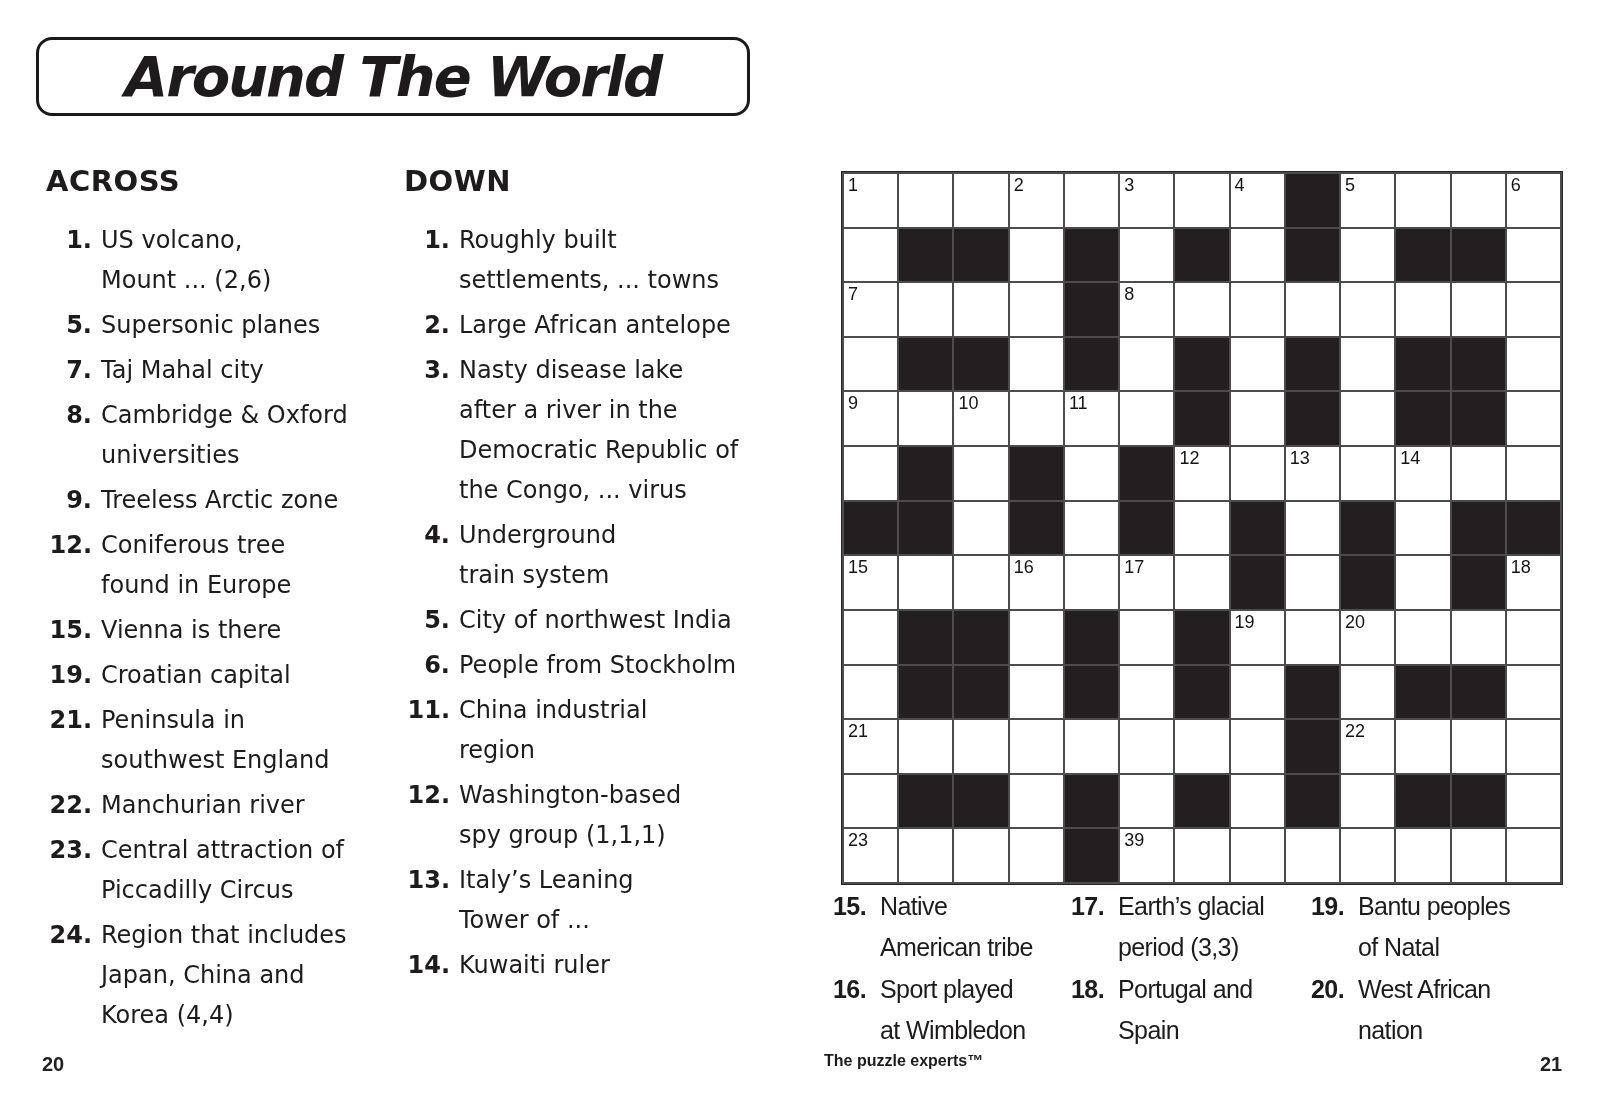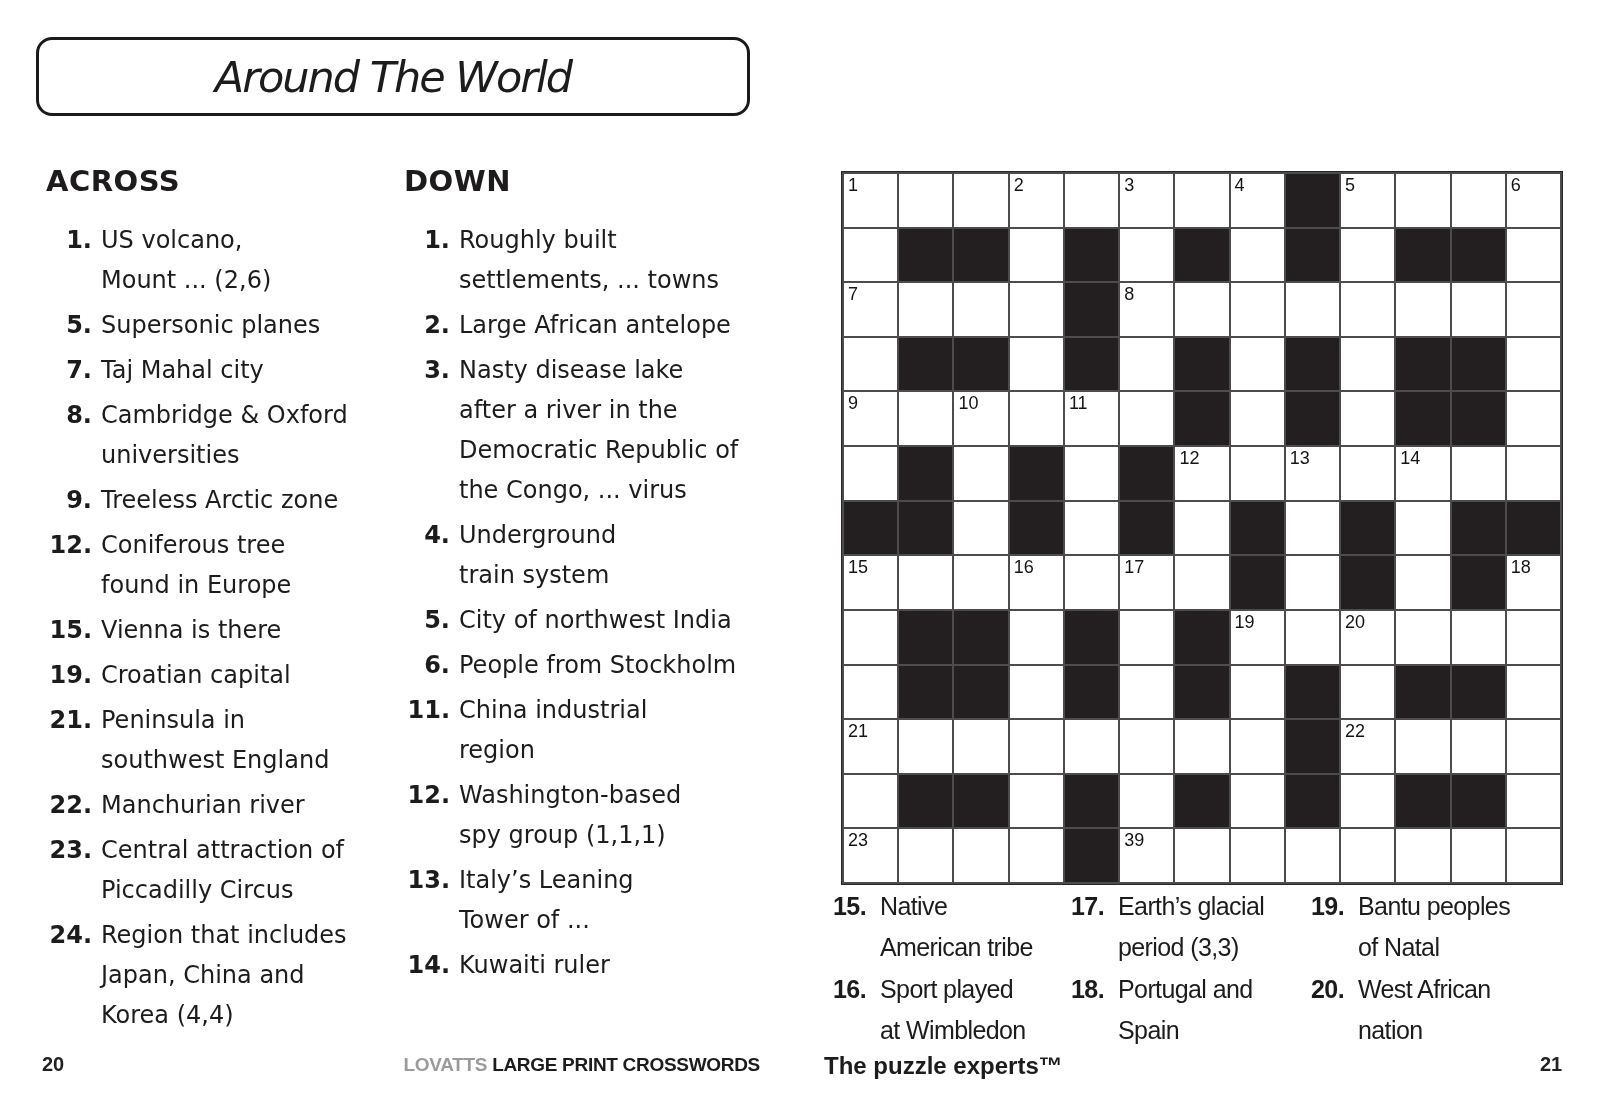--- a/index.html
+++ b/index.html
@@ -3,22 +3,22 @@
 <meta charset="utf-8">
 <style>
   html,body{margin:0;padding:0;background:#ffffff;}
   .page{position:relative;width:1600px;height:1100px;background:#ffffff;overflow:hidden;
         font-family:"DejaVu Sans",sans-serif;color:#1d1b1c;}
 
   
   .title-box{position:absolute;left:36px;top:37px;width:708px;height:73px;
              border:3px solid #1a1a1a;border-radius:16px;background:#fff;
              display:flex;align-items:center;justify-content:center;}
-  .title-text{font-family:"DejaVu Sans",sans-serif;font-weight:normal;font-style:italic;
-              font-size:43px;letter-spacing:-2px;white-space:nowrap;}
+  .title-text{font-family:"DejaVu Sans",sans-serif;font-weight:bold;font-style:italic;
+              font-size:56px;letter-spacing:-2px;white-space:nowrap;}
 
   
   .clue-col{position:absolute;top:164px;}
   #across-col{left:44px;width:350px;}
   #down-col{left:402px;width:400px;}
   .clue-heading{font-size:29px;font-weight:bold;margin:0 0 0 2px;letter-spacing:.5px;}
   .clue-list{margin-top:22px;}
   .clue{display:flex;align-items:flex-start;margin-top:5px;font-size:24px;line-height:40px;}
   .clue .num{flex:none;width:48px;text-align:right;font-weight:bold;}
   .clue .txt{margin-left:9px;}
@@ -45,21 +45,21 @@
   
   .pageno{position:absolute;font-family:"Liberation Sans",sans-serif;font-weight:600;
           font-size:20px;color:#222;}
   #pg-left{left:42px;top:1053px;}
   #pg-right{left:1540px;top:1053px;}
   .brandline{position:absolute;left:360px;width:400px;top:1054px;text-align:right;
              font-family:"Liberation Sans",sans-serif;font-size:19px;letter-spacing:-.3px;white-space:nowrap;}
   .brand-gray{color:#9b9b9b;font-weight:700;}
   .brand-bold{color:#1d1b1c;font-weight:700;}
   .tagline{position:absolute;left:824px;top:1052px;font-family:"Liberation Sans",sans-serif;
-           font-weight:600;font-size:24px;color:#1d1b1c;}
+           font-weight:600;font-size:16px;color:#1d1b1c;}
 </style>
 </head>
 <body>
 
 <div class="page">
 
   <div class="title-box">
     <span class="title-text">Around The World</span>
   </div>
 
@@ -485,20 +485,16 @@
       <div class="bclue">
         <div class="num">20.</div>
         <div class="txt">
           <div>West African</div>
           <div>nation</div>
         </div>
       </div>
     </div>
 
   <span class="pageno" id="pg-left">20</span>
-  <span class="brandline">
-    <span class="brand-gray">LOVATTS</span>
-    <span class="brand-bold">LARGE PRINT CROSSWORDS</span>
-  </span>
   <span class="tagline">The puzzle experts™</span>
   <span class="pageno" id="pg-right">21</span>
 
 </div>
 
 </body></html>

